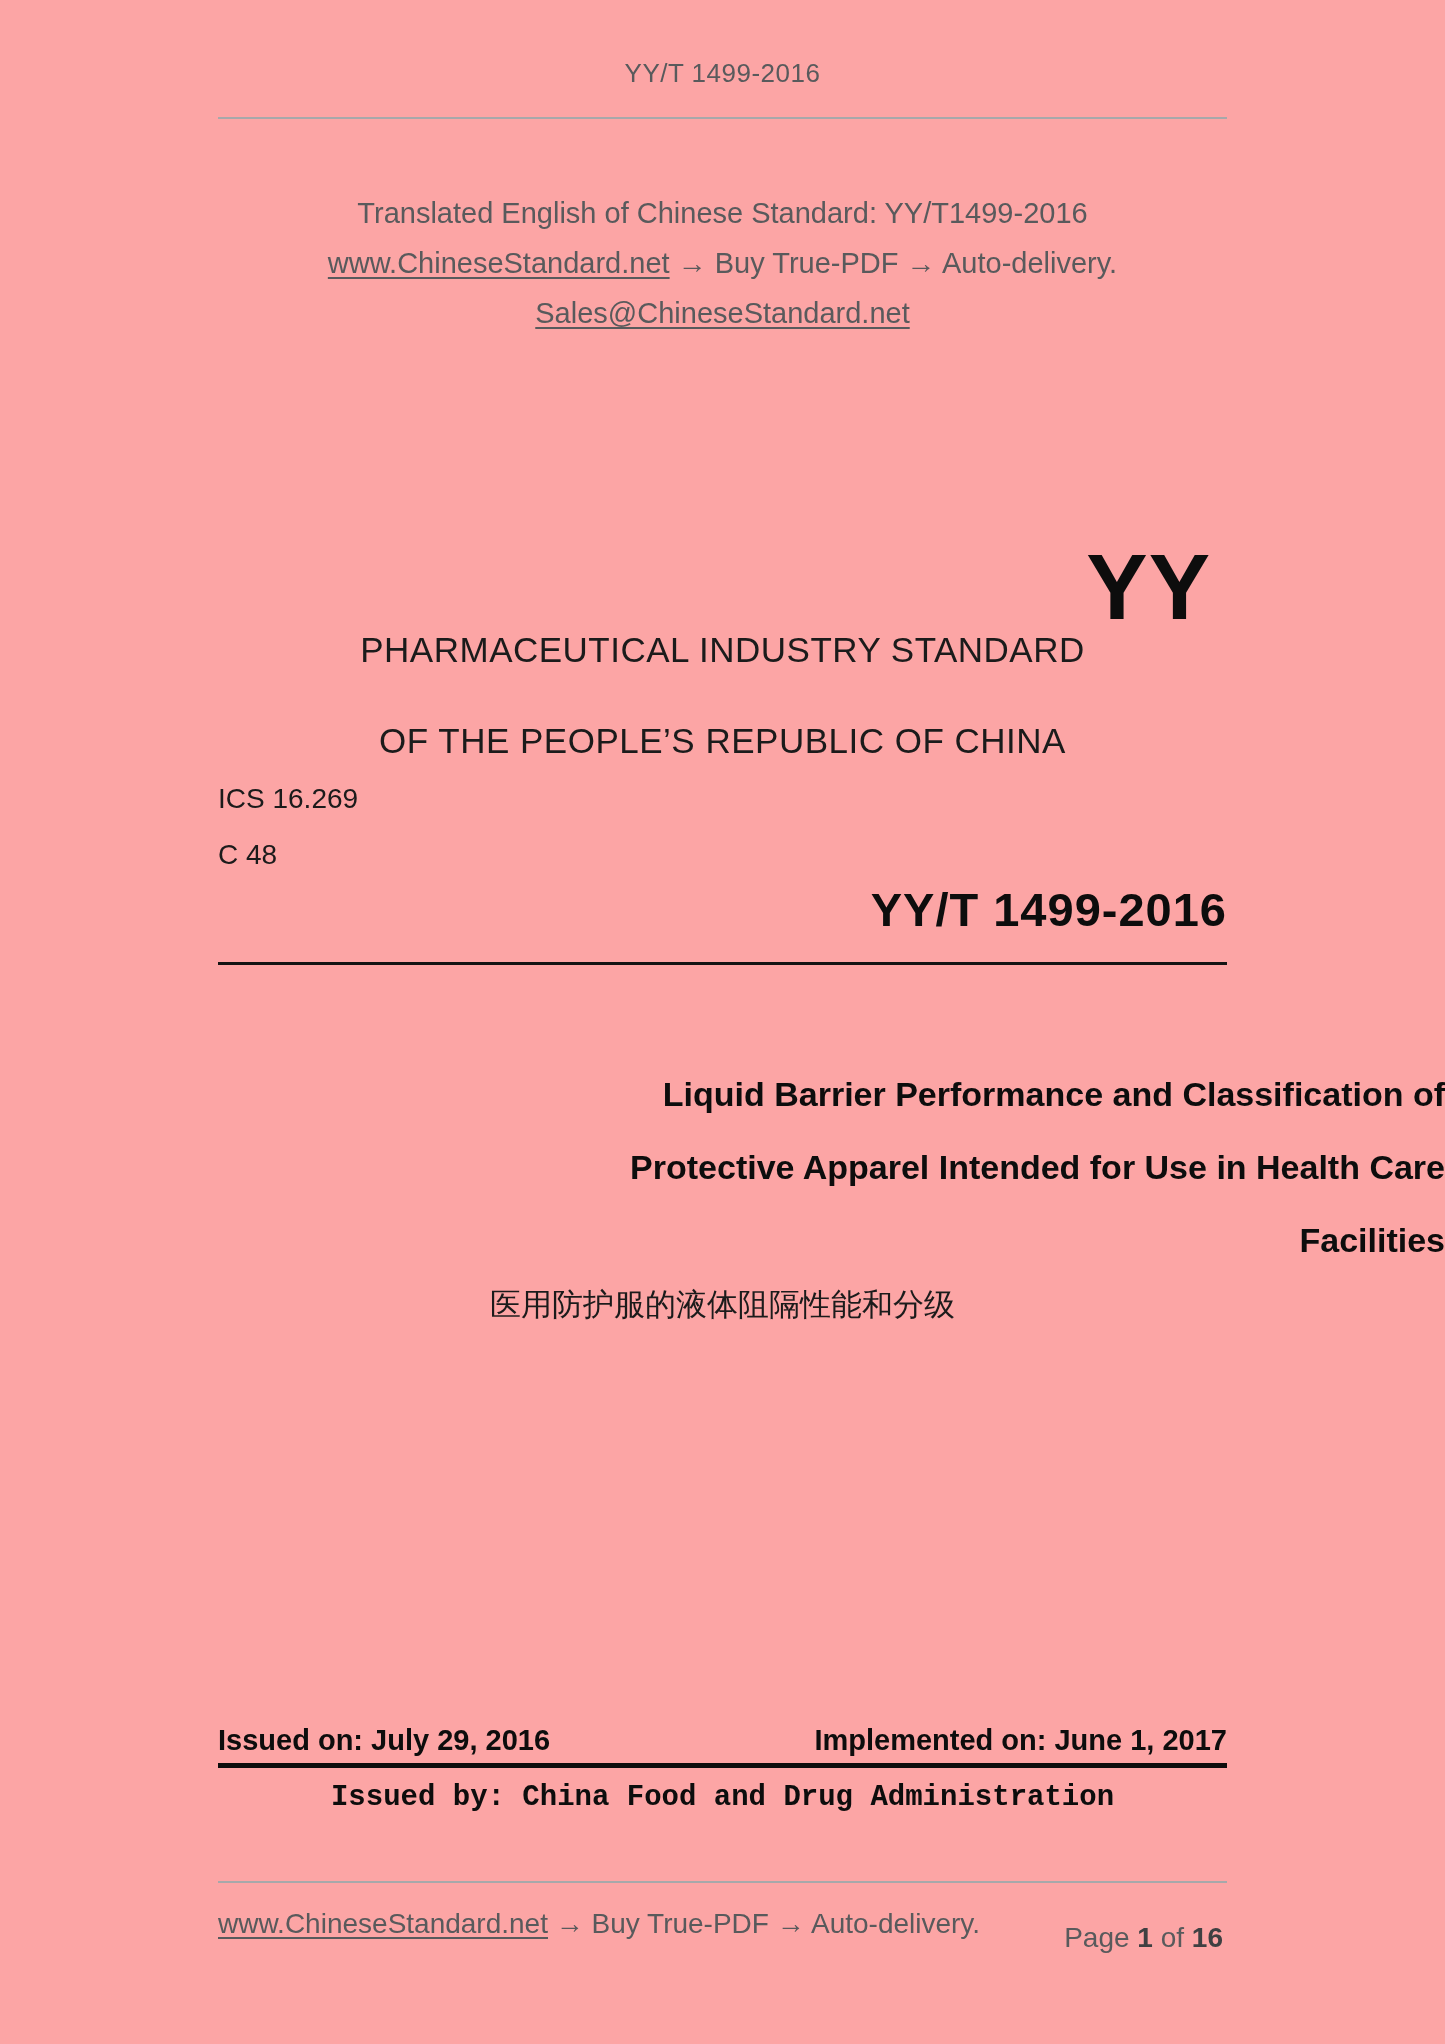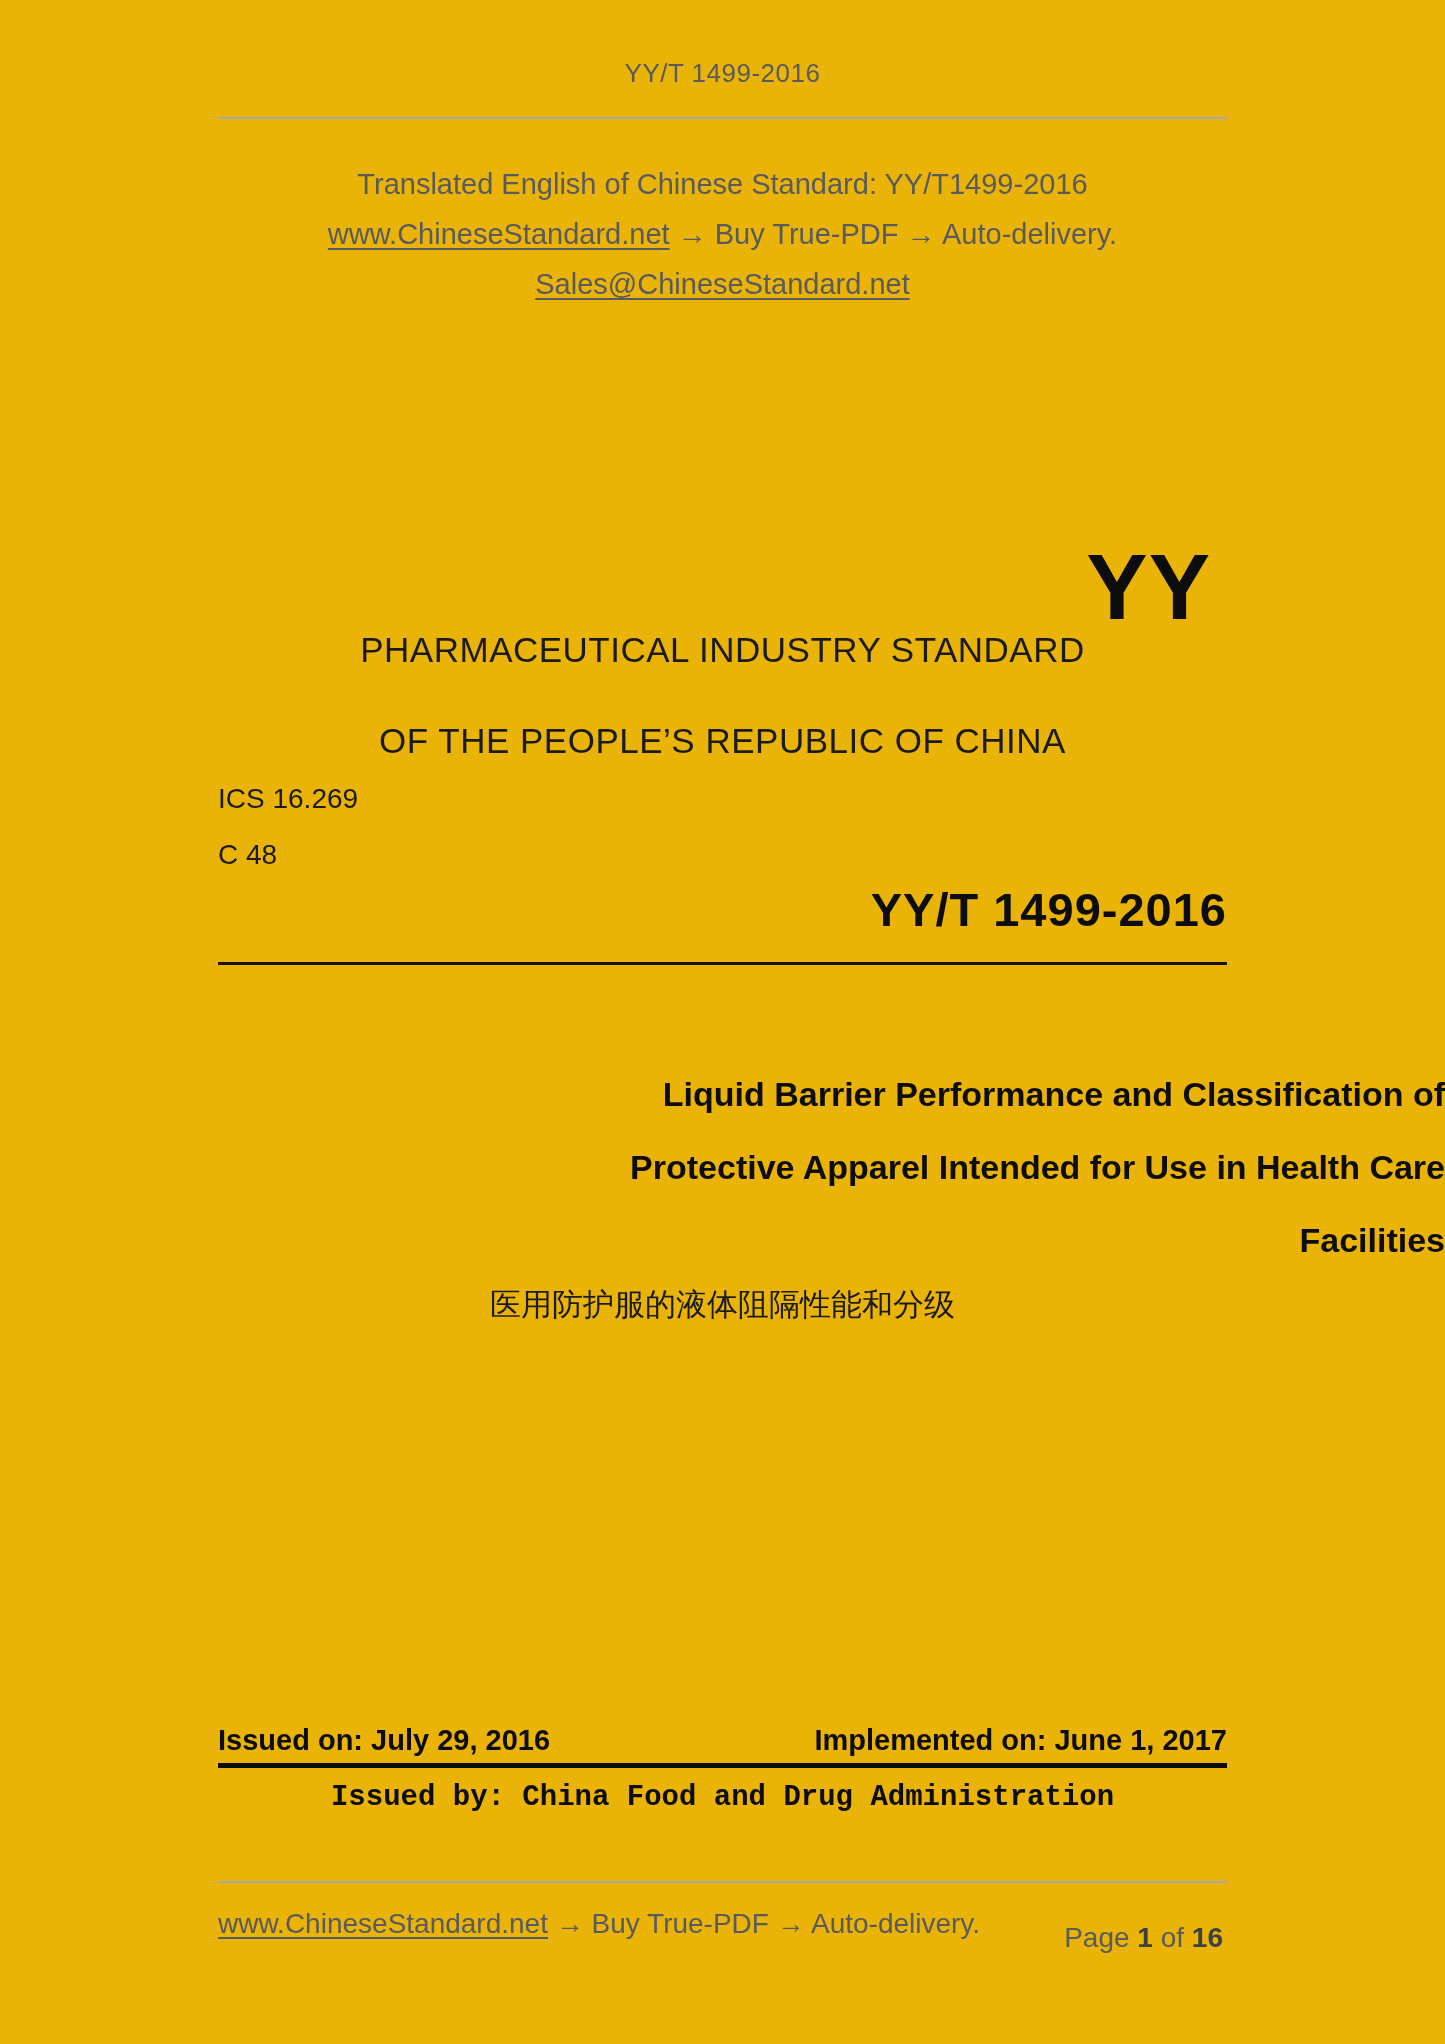--- a/index.html
+++ b/index.html
@@ -1,35 +1,35 @@
 <!DOCTYPE html>
 <html><head>
 <meta charset="utf-8">
 <style>
   html,body{margin:0;padding:0;background:#ffffff;}
   .page{
     position:relative;
     width:1445px;height:2044px;
-    background:#eab308;
+    background:#fca5a5;
     font-family:"Liberation Sans","DejaVu Sans",sans-serif;
     color:#161616;
     overflow:hidden;
   }
   .abs{position:absolute;}
   .centered{left:0;right:0;text-align:center;}
   .gray{color:#595a5c;}
   .u{text-decoration:underline;text-underline-offset:4px;}
   .rule{position:absolute;left:218px;right:218px;height:0;border-top:2px solid #a7a8aa;}
   .rule-black{border-top:3px solid #141414;}
   .rule-thick{border-top:5px solid #0d0d0d;}
 
   .header-code{top:58px;font-size:26px;letter-spacing:.5px;}
   .header-rule{top:117px;}
 
-  .intro-line{font-size:29px;}
+  .intro-line{font-size:29px;margin-top:29px;}
   .intro-1{top:168px;}
   .intro-2{top:218px;}
   .intro-3{top:268px;}
   .arrow{font-weight:400;}
 
   .logo{top:508px;right:234px;font-size:92px;font-weight:700;line-height:1;letter-spacing:1px;color:#0d0d0d;margin-top:33px;}
 
   .org-line{font-size:35px;color:#1b1b1b;letter-spacing:.5px;}
   .org-1{top:630px;}
   .org-2{top:706px;margin-top:15px;}

